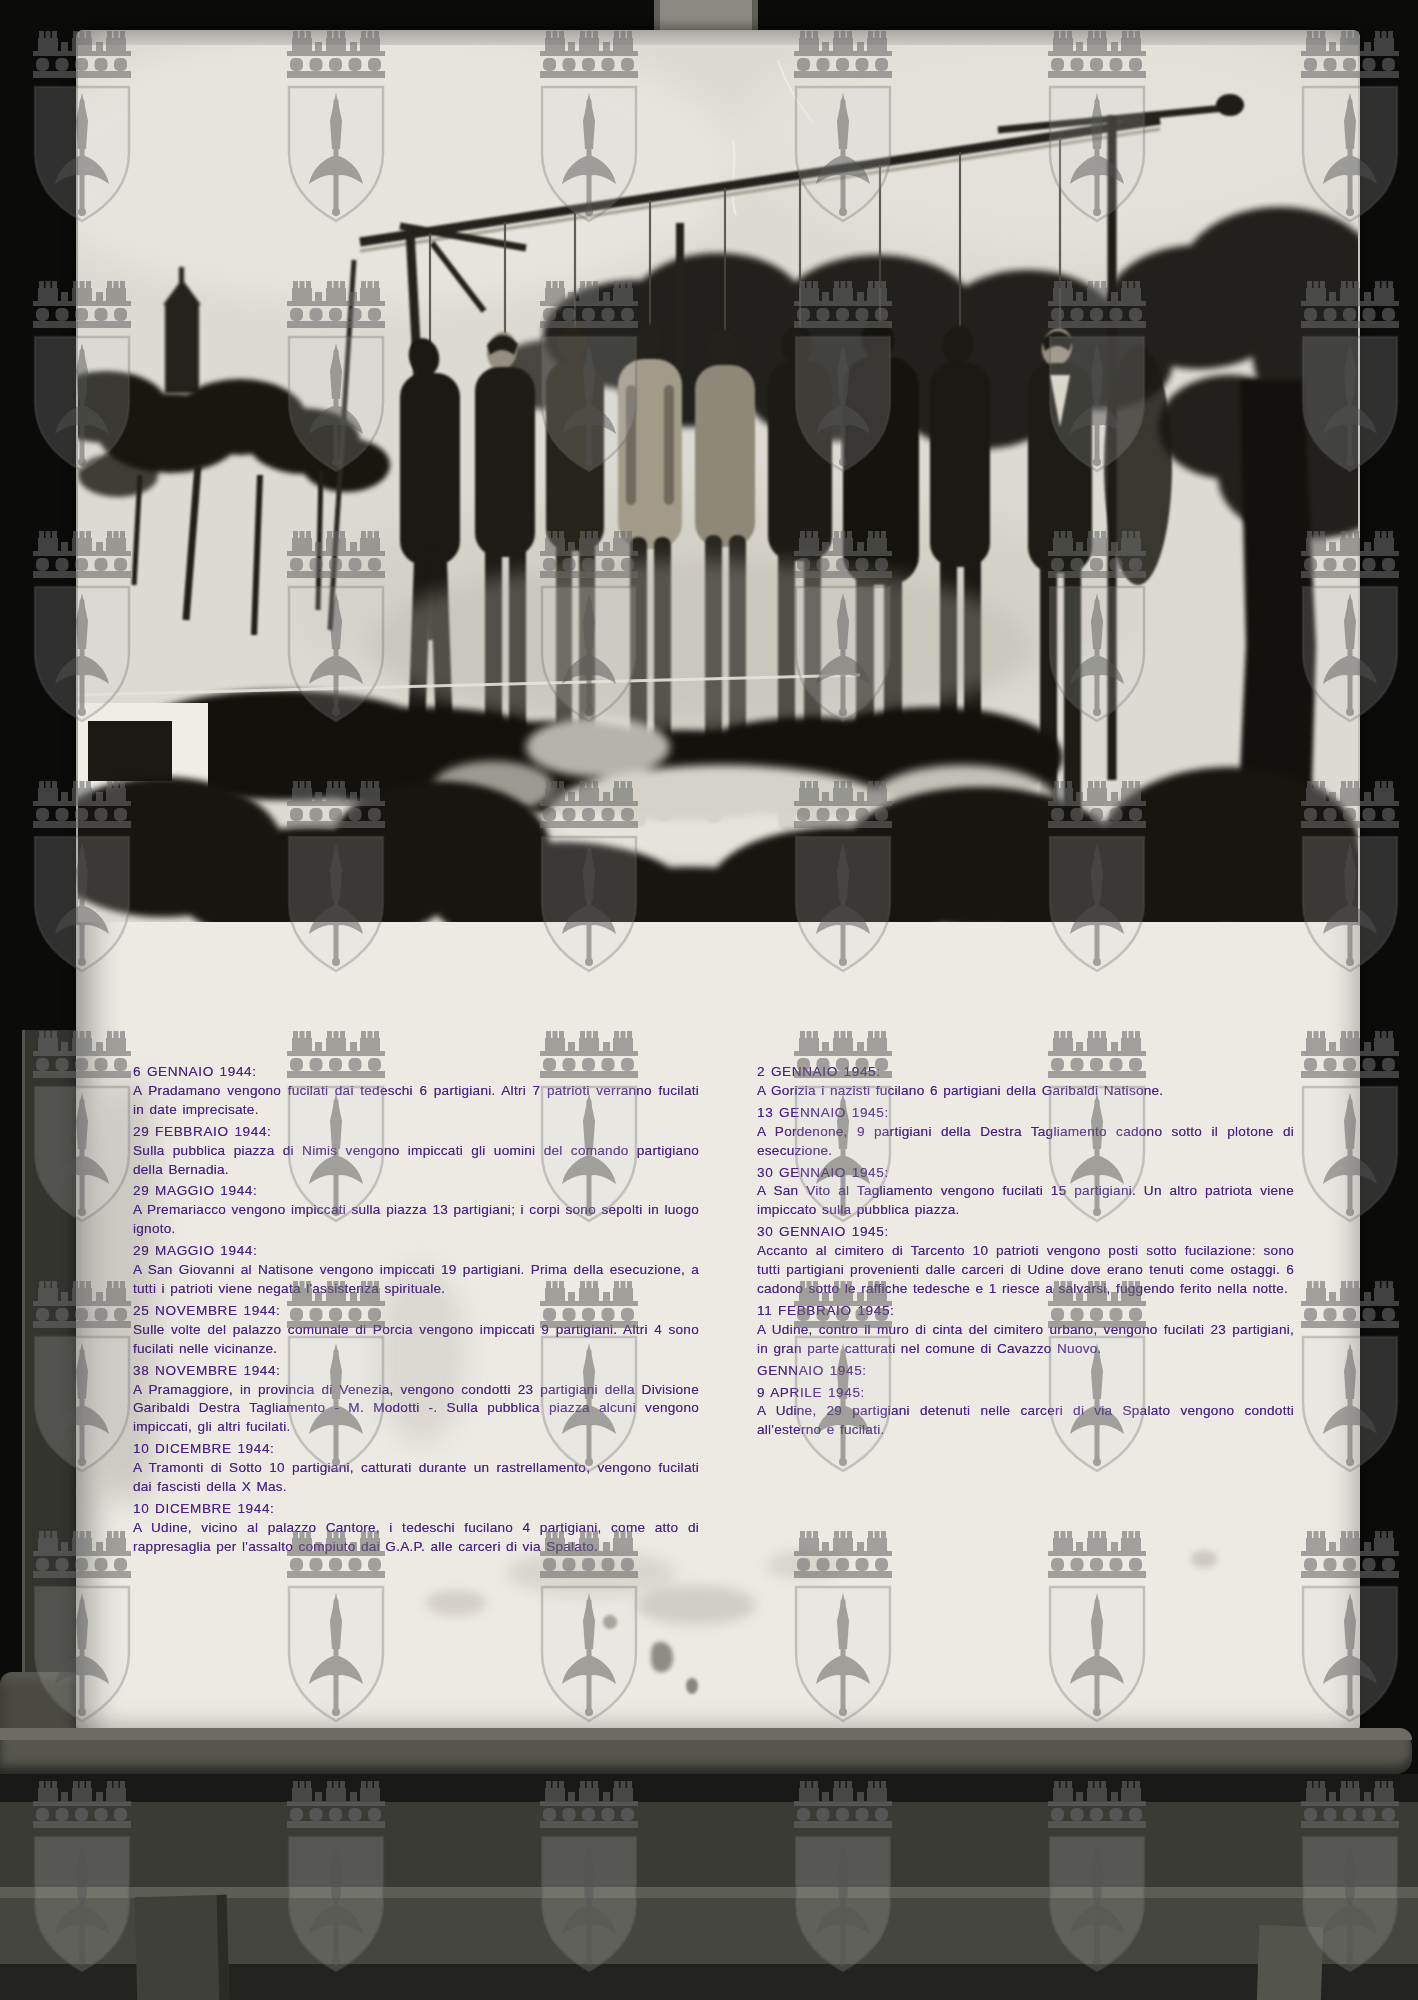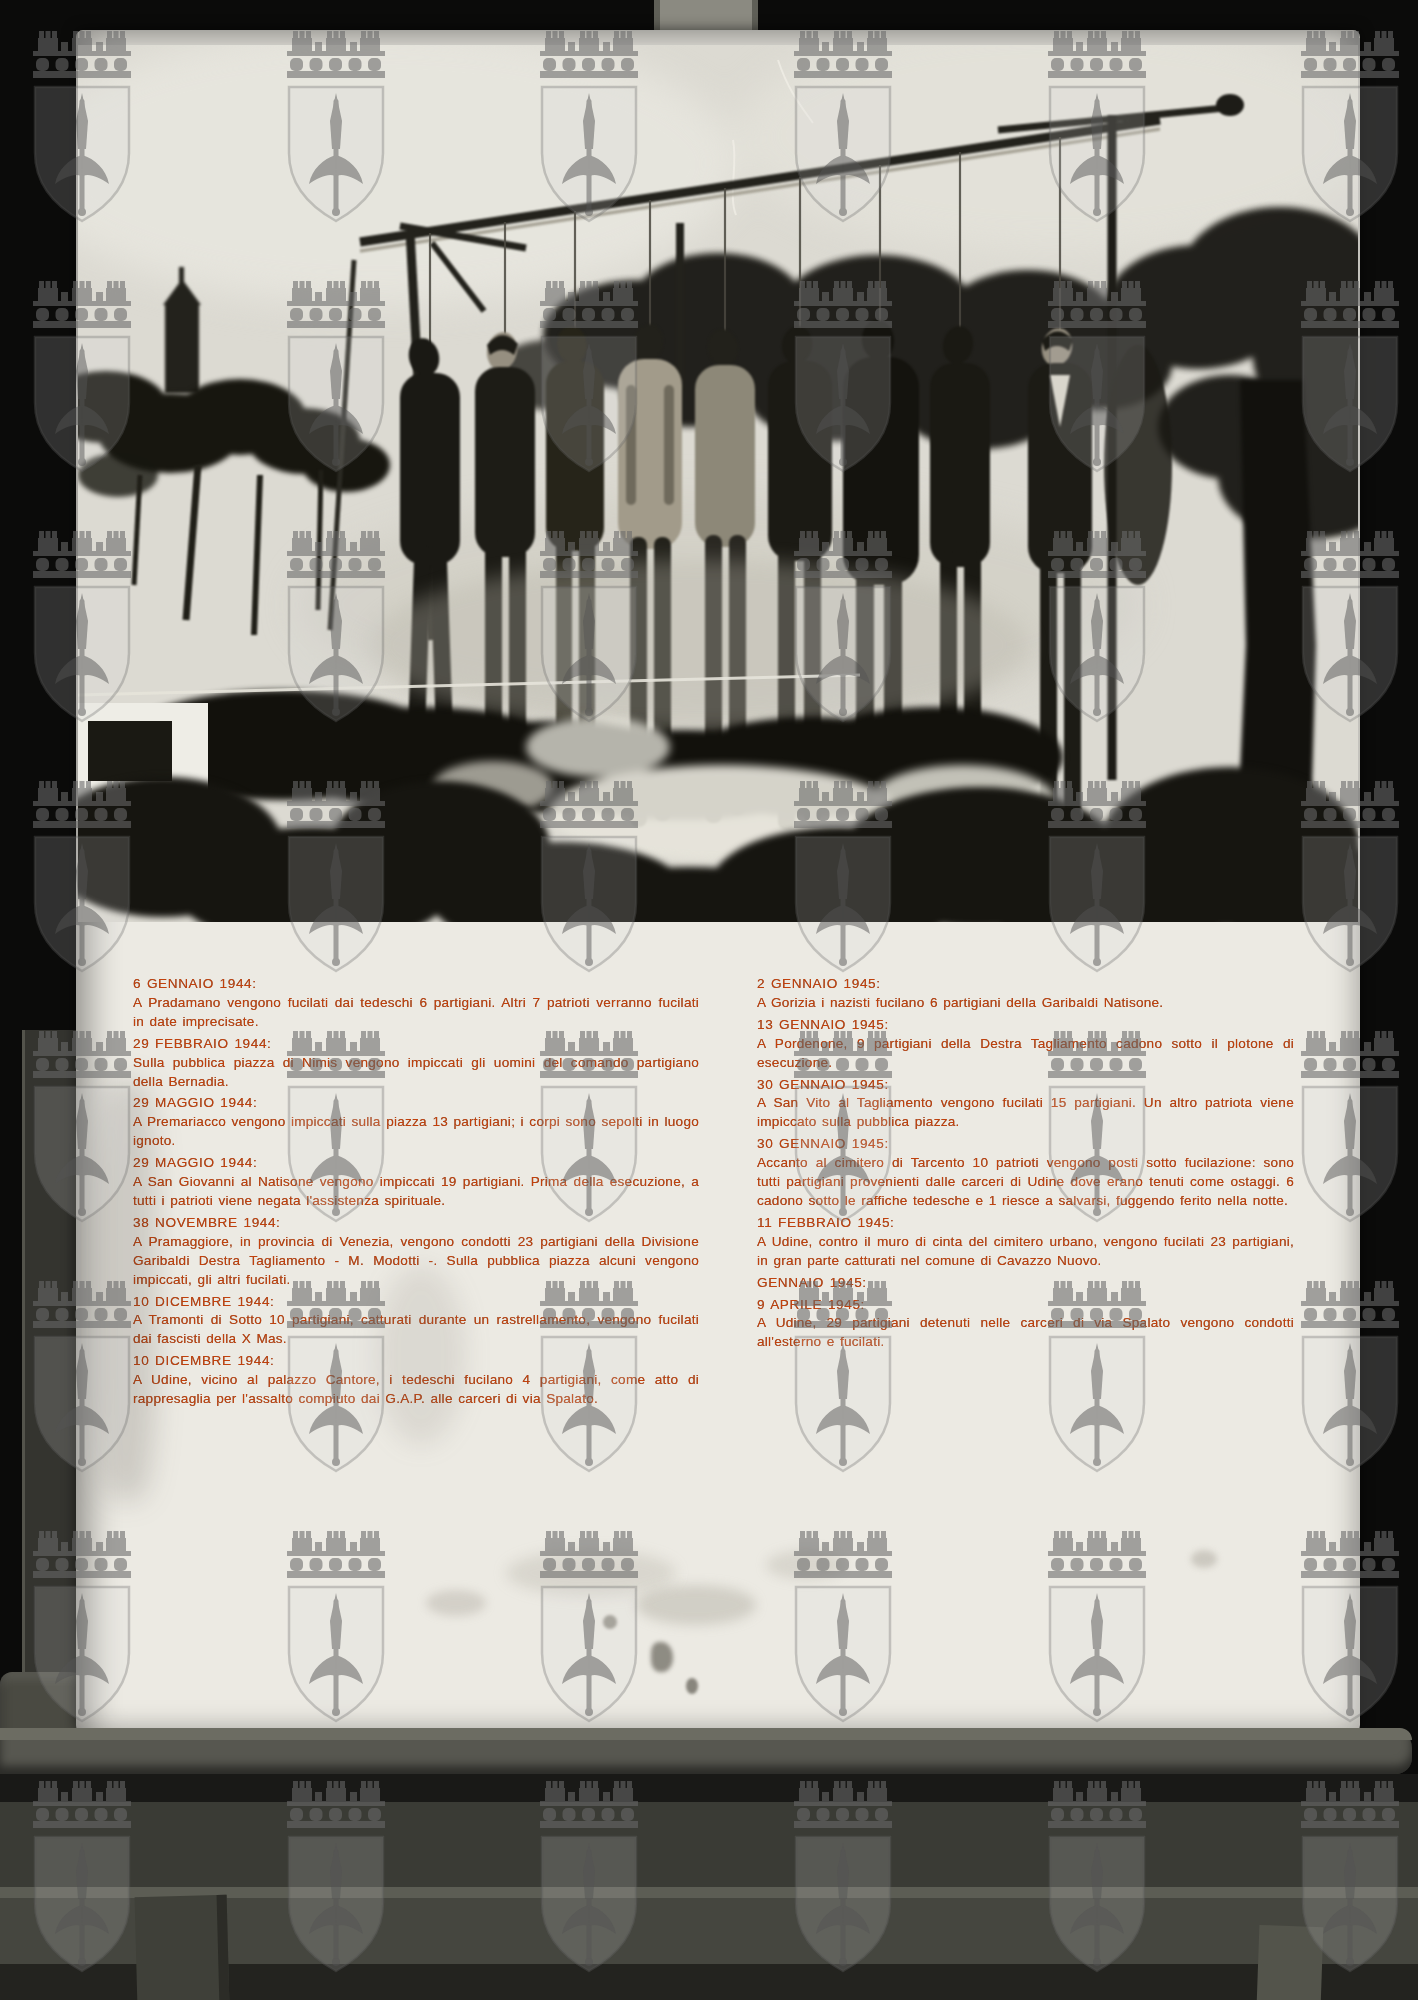--- a/index.html
+++ b/index.html
@@ -25,21 +25,21 @@
   .easel-leg-left{position:absolute;left:136px;top:1896px;width:92px;height:110px;background:#3f4039;transform:rotate(-1.5deg);
     border-right:10px solid #2c2c27;box-sizing:border-box;}
 
   
   .poster{position:absolute;left:76px;top:30px;width:1284px;height:1702px;
     background:#eceae3;border-radius:7px;
     box-shadow:inset 16px 12px 30px rgba(0,0,0,.32), inset -10px -8px 24px rgba(0,0,0,.18), 0 0 14px rgba(0,0,0,.6);}
   .photo{position:absolute;left:2px;top:15px;width:1280px;height:877px;}
 
   
-  .col{position:absolute;top:945px;font-size:13.6px;line-height:18.9px;color:#c2410c;
+  .col{position:absolute;top:1033px;font-size:13.6px;line-height:18.9px;color:#4c1d95;
        text-align:justify;letter-spacing:.25px;word-spacing:1.4px;
        text-shadow:0 0 .6px rgba(59,58,52,.65);}
   .col-left{left:57px;width:566px;}
   .col-right{left:681px;width:537px;}
   .entry{margin:0 0 3px 0;}
   .entry .date{display:block;letter-spacing:.6px;}
 
   
   .stain{position:absolute;border-radius:50%;pointer-events:none;}
 
@@ -257,20 +257,21 @@
     <div class="col col-left">
 
         <p class="entry"><span class="date">6 GENNAIO 1944:</span><span>A Pradamano vengono fucilati dai tedeschi 6 partigiani. Altri 7 patrioti verranno fucilati in date imprecisate.</span></p>
 
         <p class="entry"><span class="date">29 FEBBRAIO 1944:</span><span>Sulla pubblica piazza di Nimis vengono impiccati gli uomini del comando partigiano della Bernadia.</span></p>
 
         <p class="entry"><span class="date">29 MAGGIO 1944:</span><span>A Premariacco vengono impiccati sulla piazza 13 partigiani; i corpi sono sepolti in luogo ignoto.</span></p>
 
         <p class="entry"><span class="date">29 MAGGIO 1944:</span><span>A San Giovanni al Natisone vengono impiccati 19 partigiani. Prima della esecuzione, a tutti i patrioti viene negata l'assistenza spirituale.</span></p>
 
+        <p class="entry"><span class="date">25 NOVEMBRE 1944:</span><span>Sulle volte del palazzo comunale di Porcia vengono impiccati 9 partigiani. Altri 4 sono fucilati nelle vicinanze.</span></p>
 
         <p class="entry"><span class="date">38 NOVEMBRE 1944:</span><span>A Pramaggiore, in provincia di Venezia, vengono condotti 23 partigiani della Divisione Garibaldi Destra Tagliamento - M. Modotti -. Sulla pubblica piazza alcuni vengono impiccati, gli altri fucilati.</span></p>
 
         <p class="entry"><span class="date">10 DICEMBRE 1944:</span><span>A Tramonti di Sotto 10 partigiani, catturati durante un rastrellamento, vengono fucilati dai fascisti della X Mas.</span></p>
 
         <p class="entry"><span class="date">10 DICEMBRE 1944:</span><span>A Udine, vicino al palazzo Cantore, i tedeschi fucilano 4 partigiani, come atto di rappresaglia per l'assalto compiuto dai G.A.P. alle carceri di via Spalato.</span></p>
       </div>
     <div class="col col-right">
 
 

